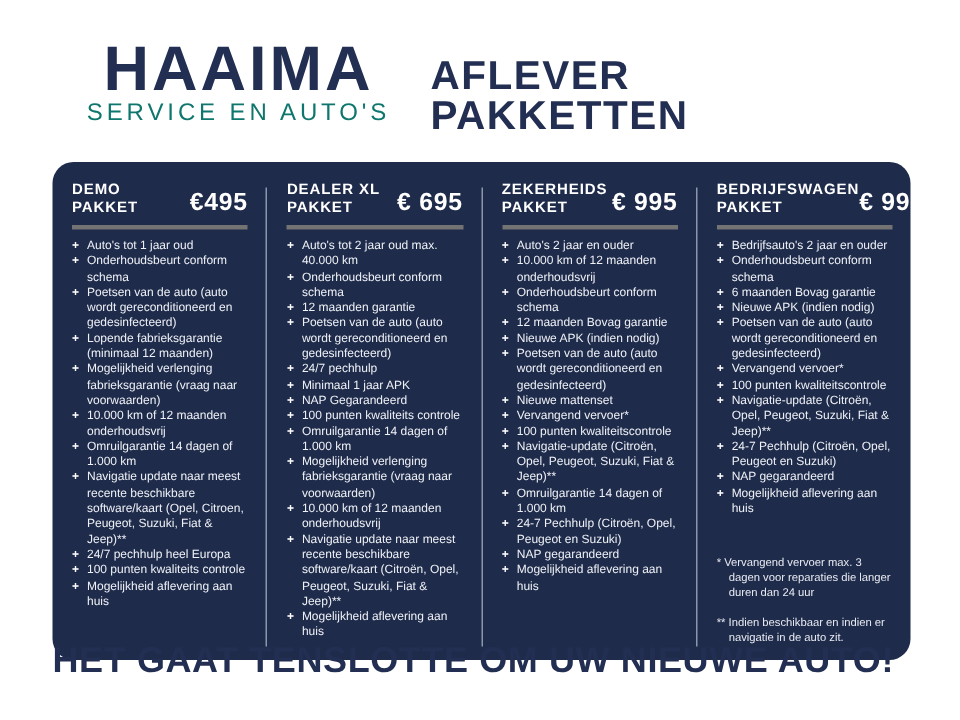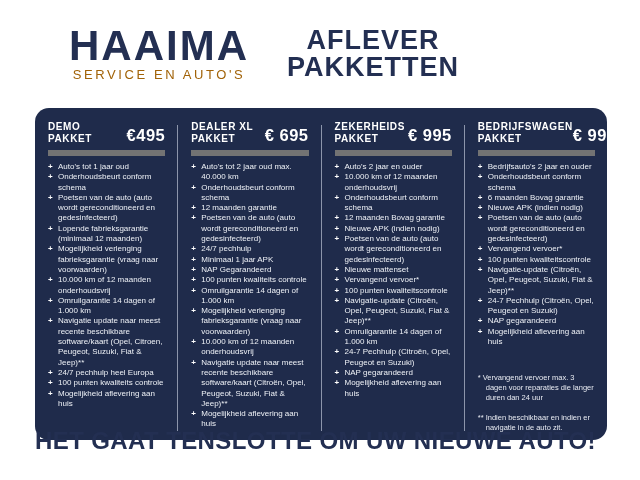--- a/index.html
+++ b/index.html
@@ -8,45 +8,45 @@
     font-family:"Liberation Sans", sans-serif; overflow:hidden;text-decoration:underline;
   }
 
   
   .logo-block { position:absolute; left:52px; top:26px; width:214px; text-align:center; }
   .logo-main {
     font-size:42px; font-weight:bold; letter-spacing:2px; line-height:40px;
     color:#232F52;
   }
   .logo-sub {
-    font-size:13px; letter-spacing:2.6px; color:#a16207; margin-top:1px;
+    font-size:16px; letter-spacing:2.6px; color:#0f766e; margin-top:1px;
     white-space:nowrap;
   }
-  .title-block { position:absolute; left:287px; top:27px;text-align:center; }
+  .title-block { position:absolute; left:287px; top:37px; }
   .title-line {
     font-size:27px; font-weight:bold; letter-spacing:1px; line-height:27px;
     color:#232F52;
   }
 
   
   .panel {
     position:absolute; left:35px; top:108px; width:572px; height:332px;
     background:#1F2B4B; border-radius:14px; color:#ffffff;
     display:flex; flex-direction:row; box-sizing:border-box;
   }
   .pkg-col {
     flex:1 1 0; min-width:0; box-sizing:border-box;
     padding:13px 8px 10px 13px; display:flex; flex-direction:column;
   }
   .col-divider {
     width:1px; background:#8C95AB; margin:17px 0 9px 0; flex:0 0 1px;
   }
   .pkg-header {
     display:flex; justify-content:space-between; align-items:flex-end;
-    border-bottom:6px solid #737373; padding-bottom:5px; margin-bottom:6px;
+    border-bottom:3px solid #737373; padding-bottom:5px; margin-bottom:6px;
     margin-right:4px;
   }
   .pkg-name { font-size:10px; font-weight:bold; letter-spacing:0.6px; line-height:12px; }
   .pkg-price { font-size:16.5px; font-weight:bold; letter-spacing:0.5px; white-space:nowrap; }
 
   .benefits { list-style:none; margin:0; padding:0; }
   .benefits li { display:flex; gap:4px; font-size:8px; line-height:10.3px; color:#EEF1F6; }
   .benefits .plus { flex:0 0 6px; font-weight:bold; color:#ffffff; }
   .benefits .btext { flex:1 1 auto; }
 

